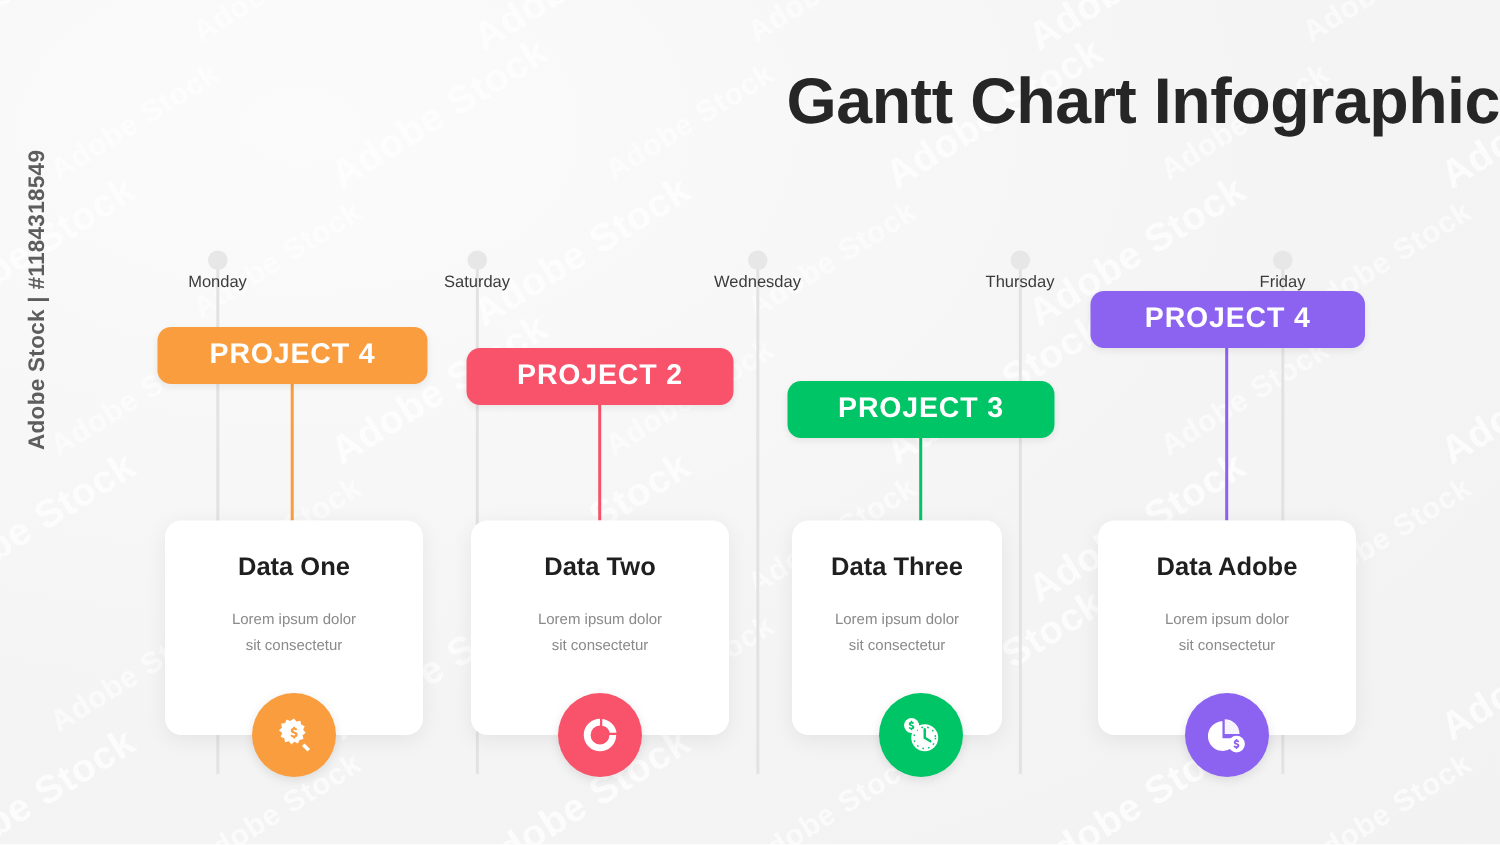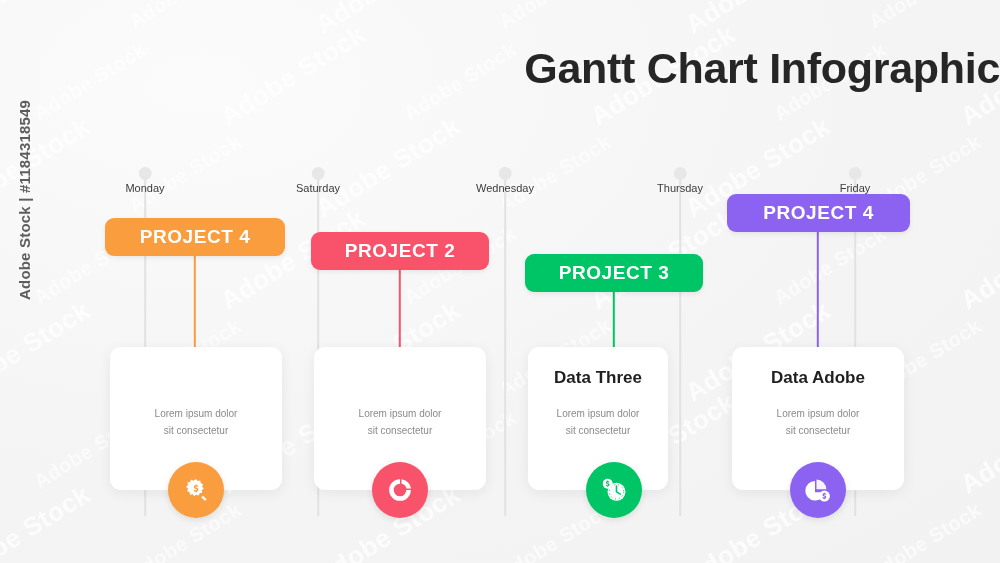--- a/index.html
+++ b/index.html
@@ -159,34 +159,36 @@
 
   <div id="bars">
       <div class="bar" style="left: 105px; width: 180px; top: 218px; background: rgb(249, 157, 62);">PROJECT 4</div>
       <div class="bar" style="left: 311px; width: 178px; top: 232px; background: rgb(248, 83, 107);">PROJECT 2</div>
       <div class="bar" style="left: 525px; width: 178px; top: 254px; background: rgb(0, 197, 102);">PROJECT 3</div>
       <div class="bar" style="left: 727px; width: 183px; top: 194px; background: rgb(139, 99, 240);">PROJECT 4</div>
     </div>
 
   <div id="cards">
       <div class="card" style="left: 110px; width: 172px;">
+        <div class="card-title">Data One</div>
         <div class="card-desc">
           <div>Lorem ipsum dolor</div>
           <div>sit consectetur</div>
         </div>
       </div>
       <div class="icon-circle" style="left: 196px; background: rgb(249, 157, 62);">
         <svg viewBox="0 0 24 24">
           <path d="M12 1.8l1.5 1.9 2.4-.5.5 2.4 2.2 1-1 2.2 1.6 1.8-1.9 1.5.5 2.4-2.4.5-1 2.2-2.2-1-1.8 1.6-1.5-1.9-2.4.5-.5-2.4-2.2-1 1-2.2L2.7 9l1.9-1.5-.5-2.4 2.4-.5 1-2.2 2.2 1L12 1.8z"></path>
           <circle cx="12" cy="10.6" r="4.6" fill="#fff"></circle>
           <path d="M12.6 6.9v.7c.7.1 1.2.4 1.5.8l-.9.9c-.2-.3-.6-.5-1-.5-.4 0-.7.2-.7.5 0 .3.2.4 1 .7 1.1.3 1.7.8 1.7 1.8 0 .9-.6 1.5-1.6 1.7v.7h-1.1v-.7c-.8-.1-1.4-.5-1.8-1l1-.8c.3.4.7.6 1.2.6.5 0 .8-.2.8-.5 0-.3-.2-.5-1-.7-1-.3-1.7-.7-1.7-1.8 0-.8.6-1.5 1.5-1.7v-.7h1.1z" fill="#f99d3e"></path>
           <path d="M18.5 17.2l3.4 3.4-1.6 1.6-3.4-3.4z"></path>
         </svg>
       </div>
       <div class="card" style="left: 314px; width: 172px;">
+        <div class="card-title">Data Two</div>
         <div class="card-desc">
           <div>Lorem ipsum dolor</div>
           <div>sit consectetur</div>
         </div>
       </div>
       <div class="icon-circle" style="left: 400px; background: rgb(248, 83, 107);">
         <svg viewBox="0 0 24 24">
           <path d="M12 2a10 10 0 1 0 10 10h-4.2a5.8 5.8 0 1 1-5.8-5.8V2z"></path>
           <path d="M13.4 2.1v4.2A5.8 5.8 0 0 1 18 10.6h4.2a10 10 0 0 0-8.8-8.5z"></path>
           <circle cx="12" cy="12" r="3.1" fill="none"></circle>

